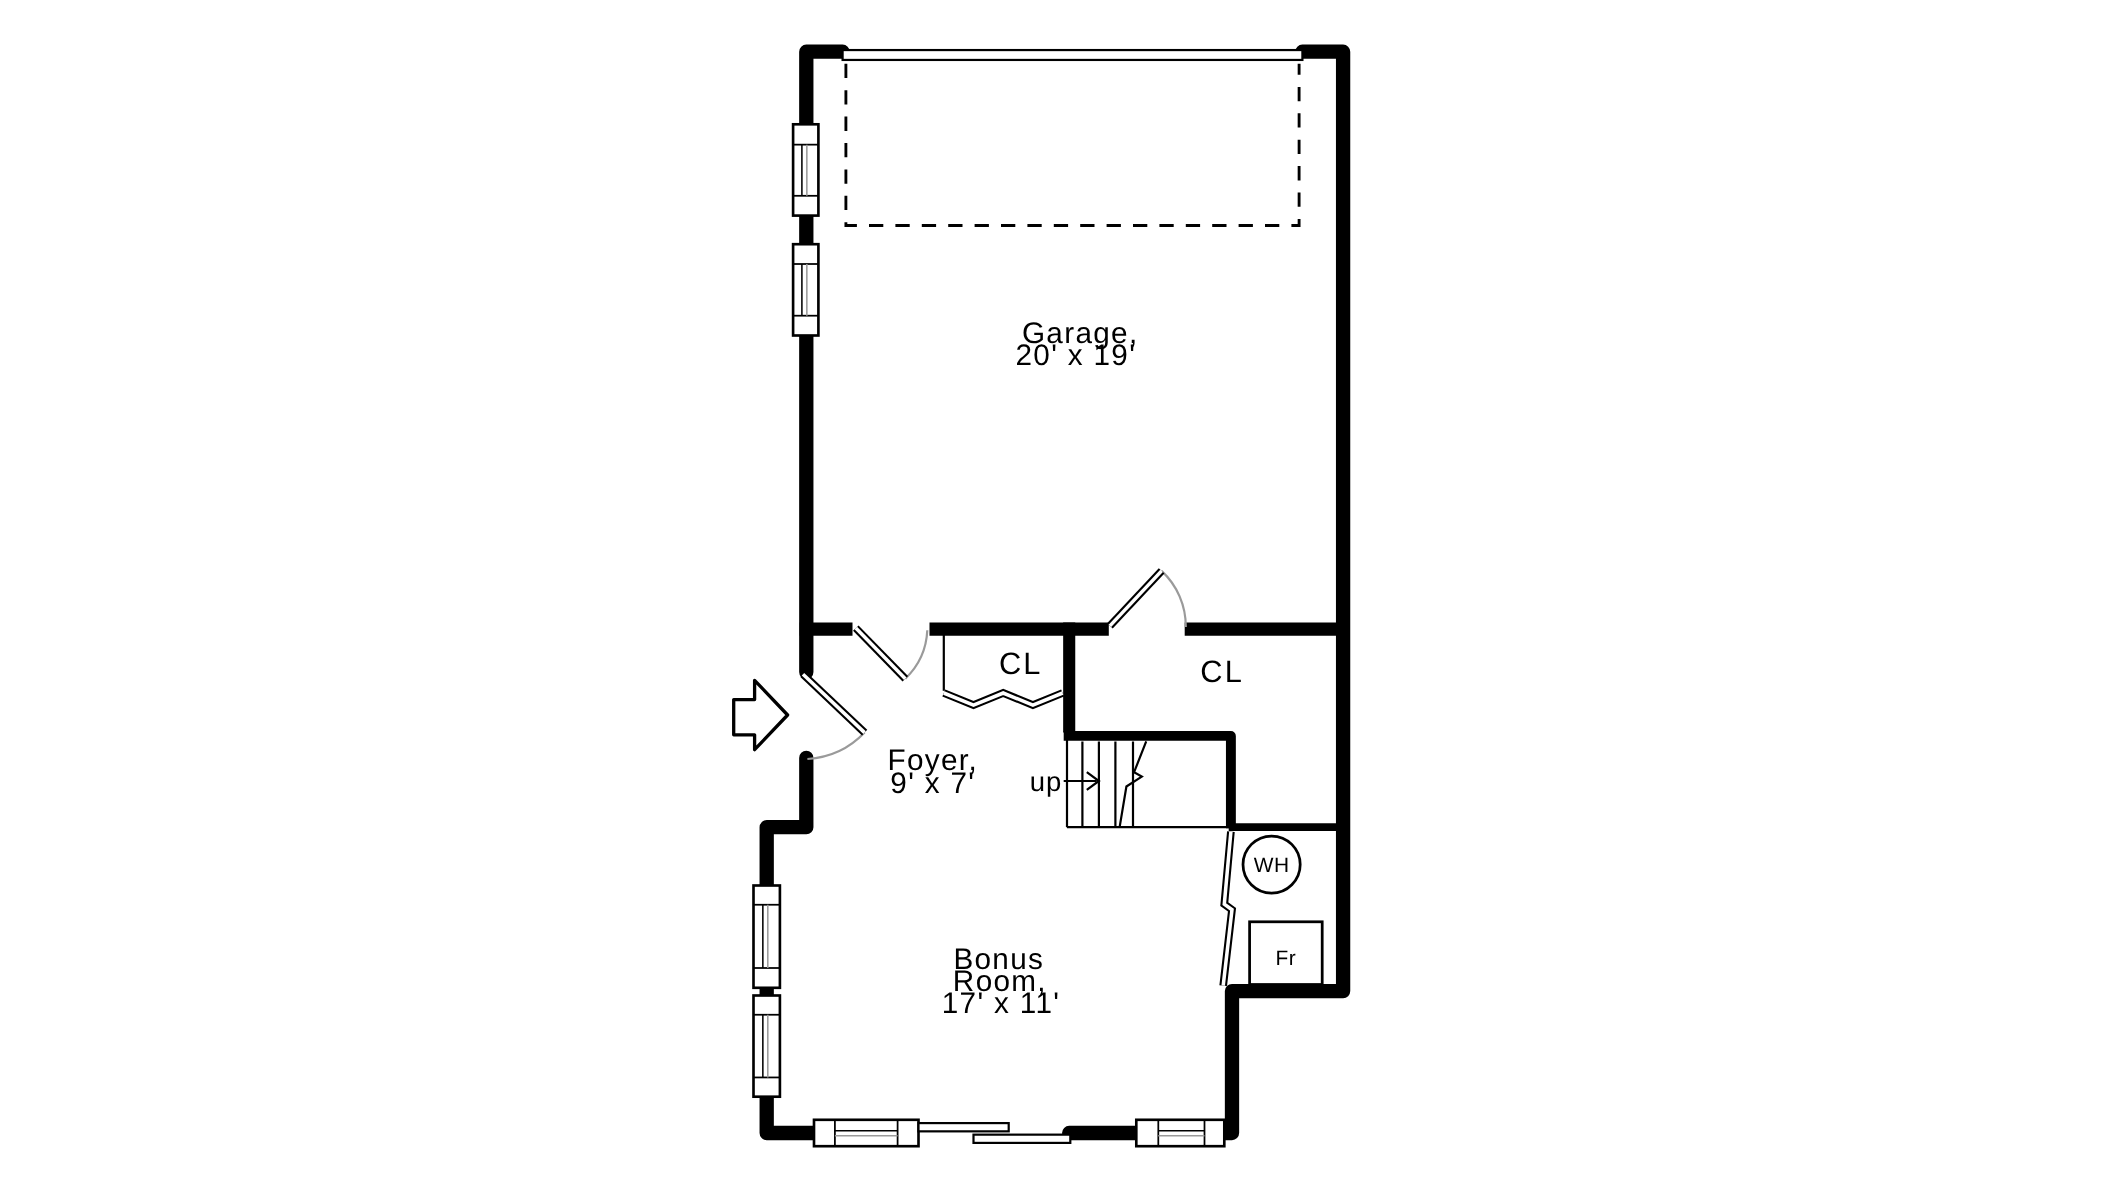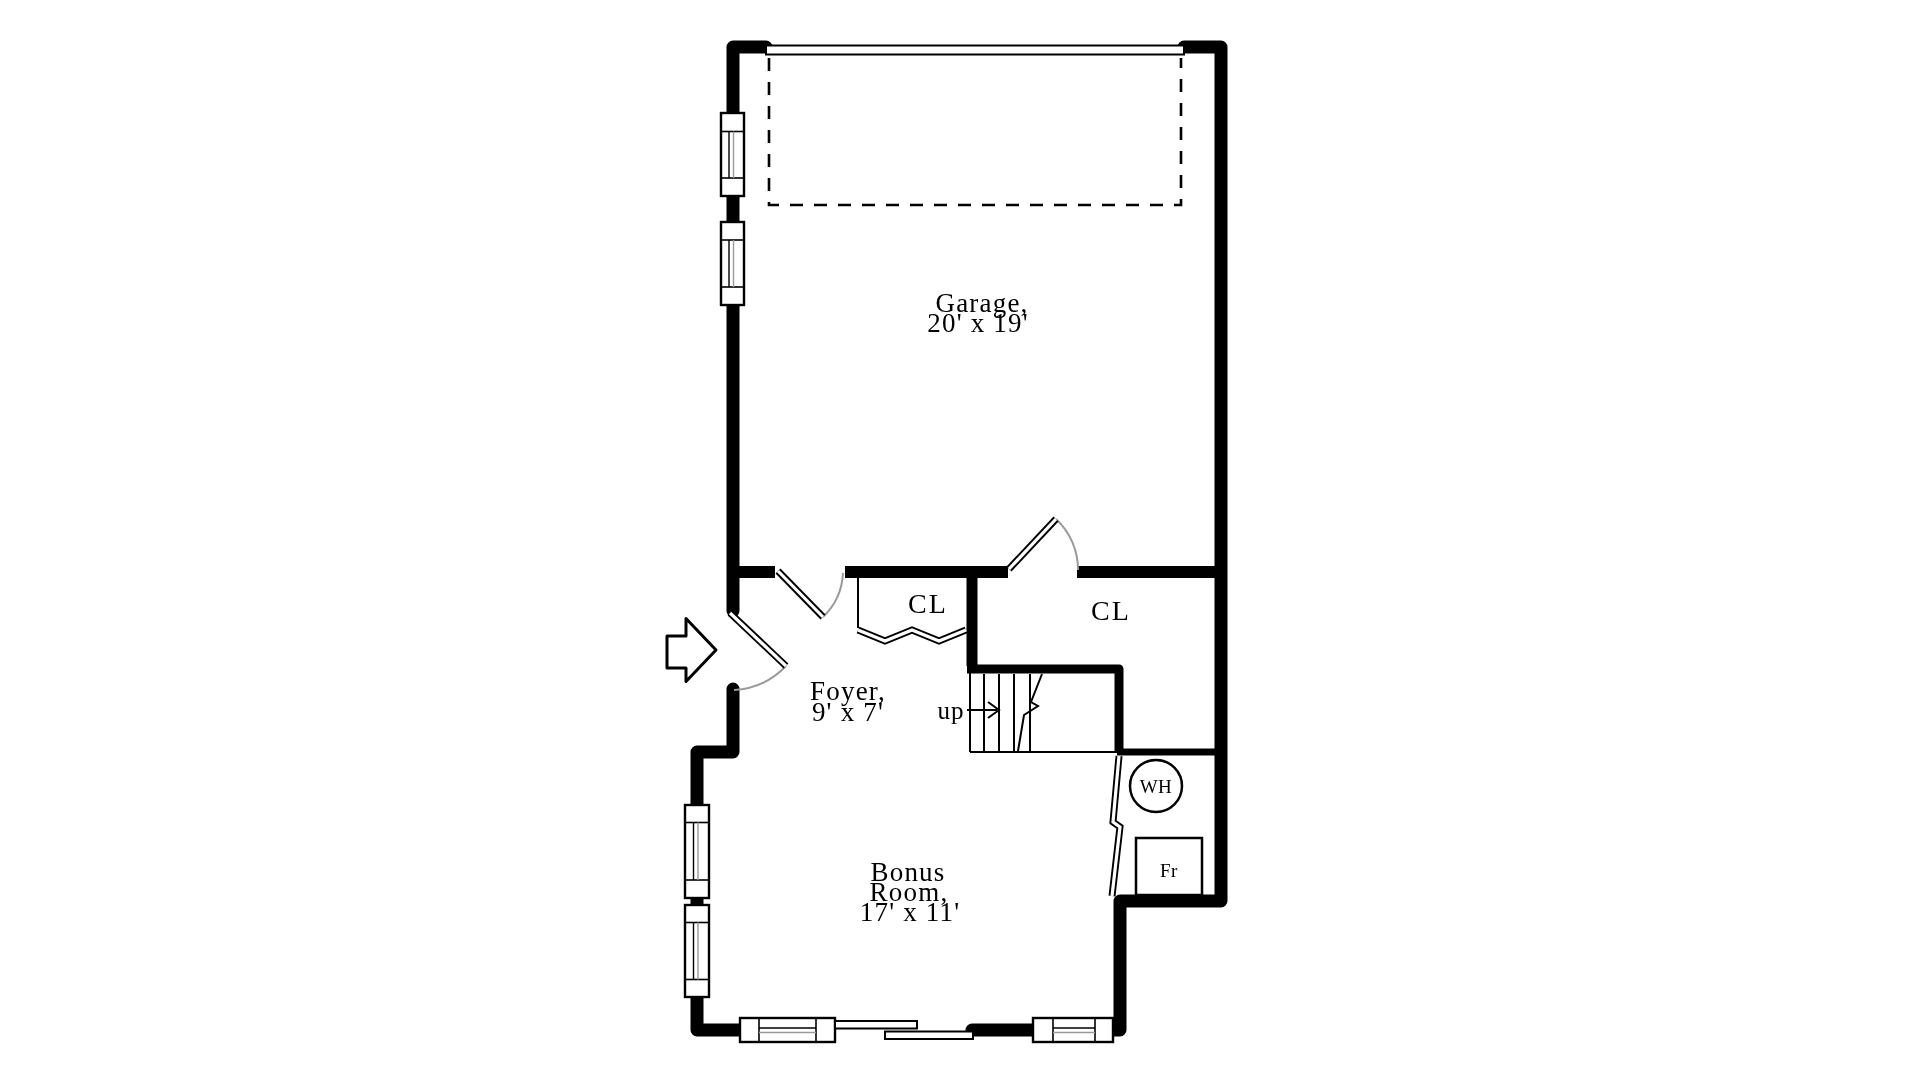--- a/index.html
+++ b/index.html
@@ -1,17 +1,17 @@
 <!DOCTYPE html>
 <html><head>
 <meta charset="utf-8">
 <style>
   html,body{margin:0;padding:0;background:#ffffff;}
   .stage{position:relative;width:1920px;height:1080px;background:#ffffff;overflow:hidden;
-         font-family:Liberation Serif, serif;}
+         font-family:Liberation Sans, sans-serif;}
   svg{position:absolute;left:0;top:0;}
   .wall{fill:none;stroke:#000;stroke-linejoin:round;}
   .thin{fill:none;stroke:#000;stroke-width:2;}
   .dbl-b{fill:none;stroke:#000;stroke-width:7;stroke-linejoin:miter;}
   .dbl-w{fill:none;stroke:#fff;stroke-width:3.2;stroke-linejoin:miter;}
   .arc{fill:none;stroke-width:2;}
   .winbox{fill:#fff;stroke:#000;stroke-width:2.4;}
   .winline{stroke:#000;stroke-width:1.6;}
   .glz-d{stroke:#000;stroke-width:1.4;}
   .glz-g{stroke:#9a9a9a;stroke-width:1.4;}

